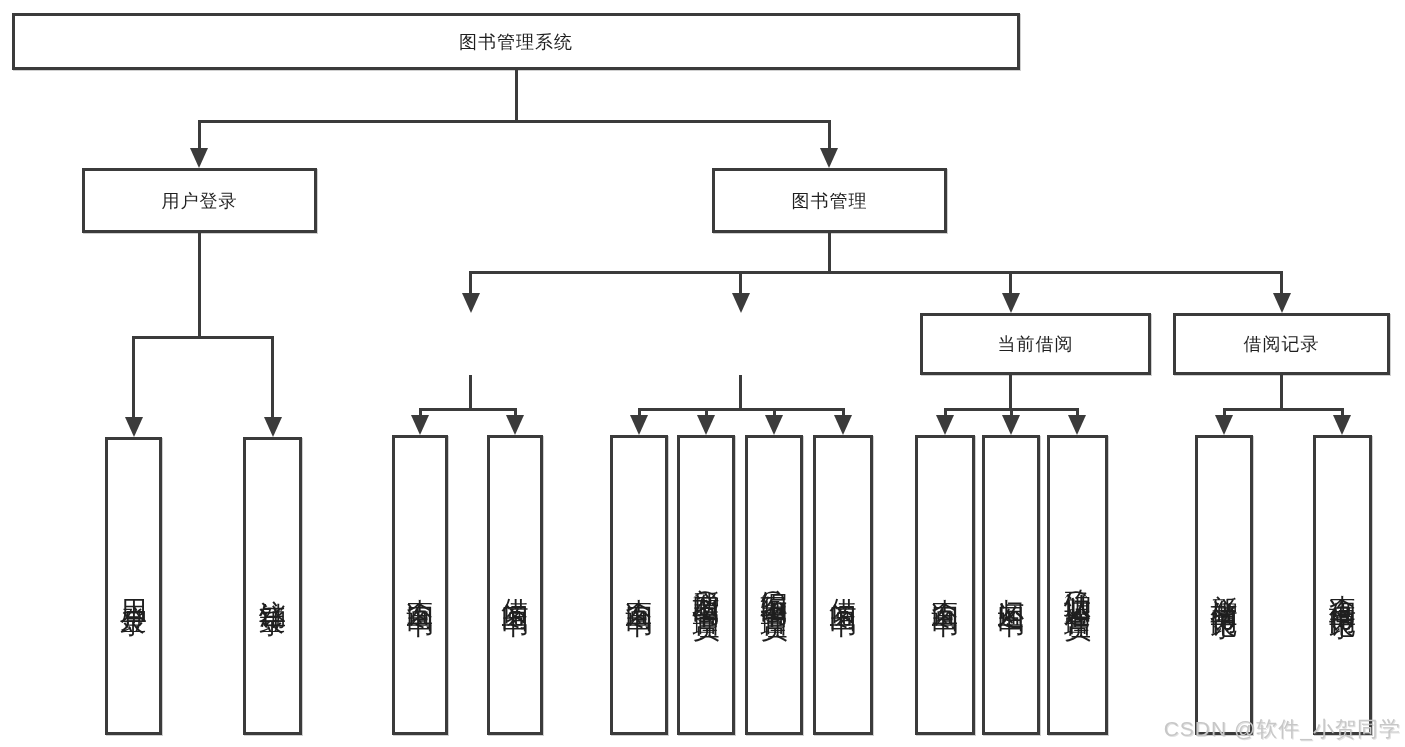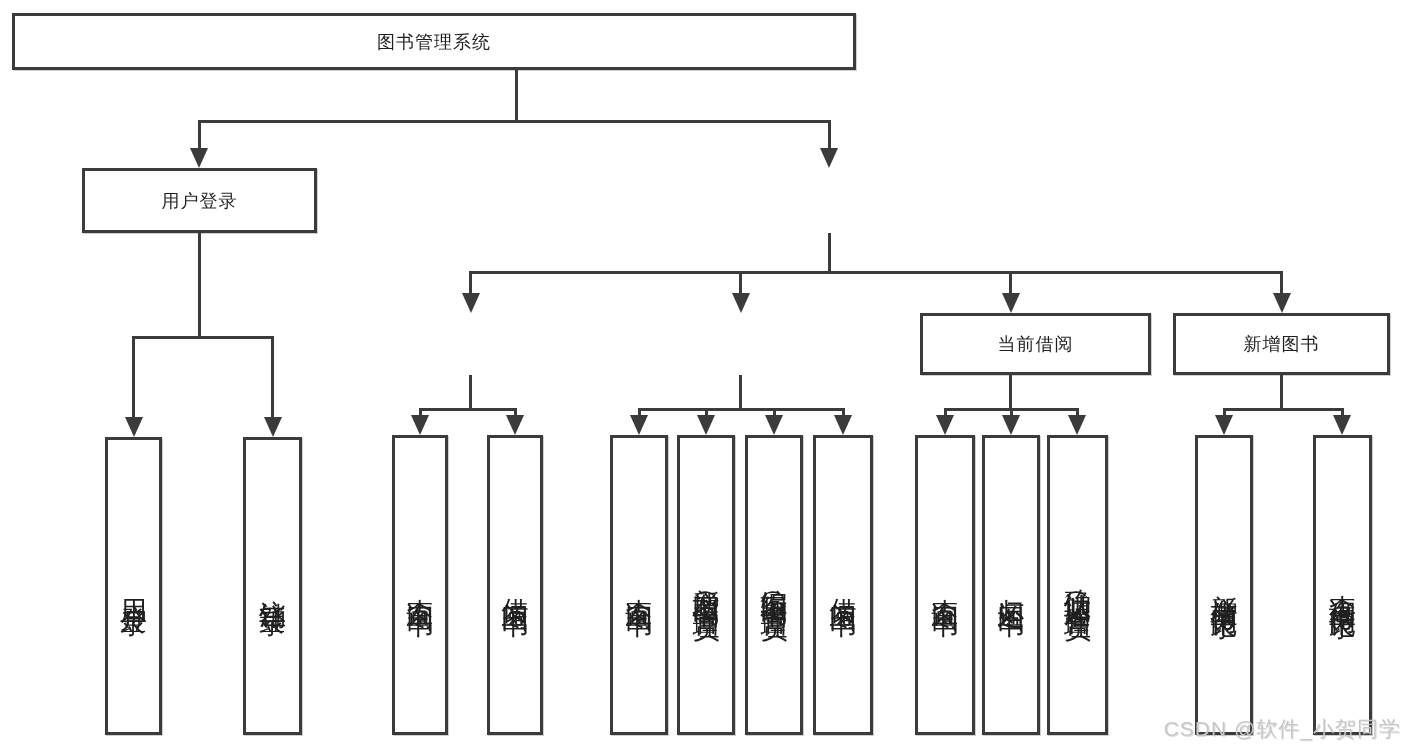--- a/index.html
+++ b/index.html
@@ -38,33 +38,36 @@
     font-size:21px;color:#c7c7c7;letter-spacing:1px;
     text-shadow:1px 1px 0 rgba(140,140,140,.25);
     z-index:5;white-space:nowrap;margin-top:36px;
   }
 </style>
 </head>
 <body>
 
 <div class="stage">
 
-  <div class="hbox" style="left:12px;top:13px;width:844px;height:57px">
+  <div class="hbox" style="left:12px;top:13px;width:1008px;height:57px">
     <span class="hlabel">图书管理系统</span>
   </div>
 
   <div class="vline" style="left:515px;top:70px;height:50px"></div>
   <div class="hline" style="left:198px;top:120px;width:633px"></div>
   <div class="vline" style="left:198px;top:120px;height:30px"></div>
   <div class="arrow" style="left:190px;top:148px"></div>
   <div class="vline" style="left:828px;top:120px;height:30px"></div>
   <div class="arrow" style="left:820px;top:148px"></div>
 
   <div class="hbox" style="left:82px;top:168px;width:235px;height:65px">
     <span class="hlabel">用户登录</span>
+  </div>
+  <div class="hbox" style="left:712px;top:168px;width:235px;height:65px">
+    <span class="hlabel">图书管理</span>
   </div>
 
   <div class="vline" style="left:198px;top:233px;height:103px"></div>
   <div class="hline" style="left:132px;top:336px;width:142px"></div>
   <div class="vline" style="left:132px;top:336px;height:81px"></div>
   <div class="arrow" style="left:125px;top:417px"></div>
   <div class="vline" style="left:271px;top:336px;height:81px"></div>
   <div class="arrow" style="left:264px;top:417px"></div>
 
   <div class="vline" style="left:828px;top:233px;height:38px"></div>
@@ -75,21 +78,21 @@
   <div class="arrow" style="left:732px;top:293px"></div>
   <div class="vline" style="left:1009px;top:271px;height:22px"></div>
   <div class="arrow" style="left:1002px;top:293px"></div>
   <div class="vline" style="left:1280px;top:271px;height:22px"></div>
   <div class="arrow" style="left:1273px;top:293px"></div>
 
   <div class="hbox" style="left:920px;top:313px;width:231px;height:62px">
     <span class="hlabel">当前借阅</span>
   </div>
   <div class="hbox" style="left:1173px;top:313px;width:217px;height:62px">
-    <span class="hlabel">新增图书</span>
+    <span class="hlabel">借阅记录</span>
   </div>
 
   <div class="vline" style="left:469px;top:375px;height:33px"></div>
   <div class="hline" style="left:419px;top:408px;width:97px"></div>
   <div class="vline" style="left:419px;top:408px;height:9px"></div>
   <div class="arrow" style="left:411px;top:415px"></div>
   <div class="vline" style="left:514px;top:408px;height:9px"></div>
   <div class="arrow" style="left:506px;top:415px"></div>
 
   <div class="vline" style="left:739px;top:375px;height:33px"></div>

